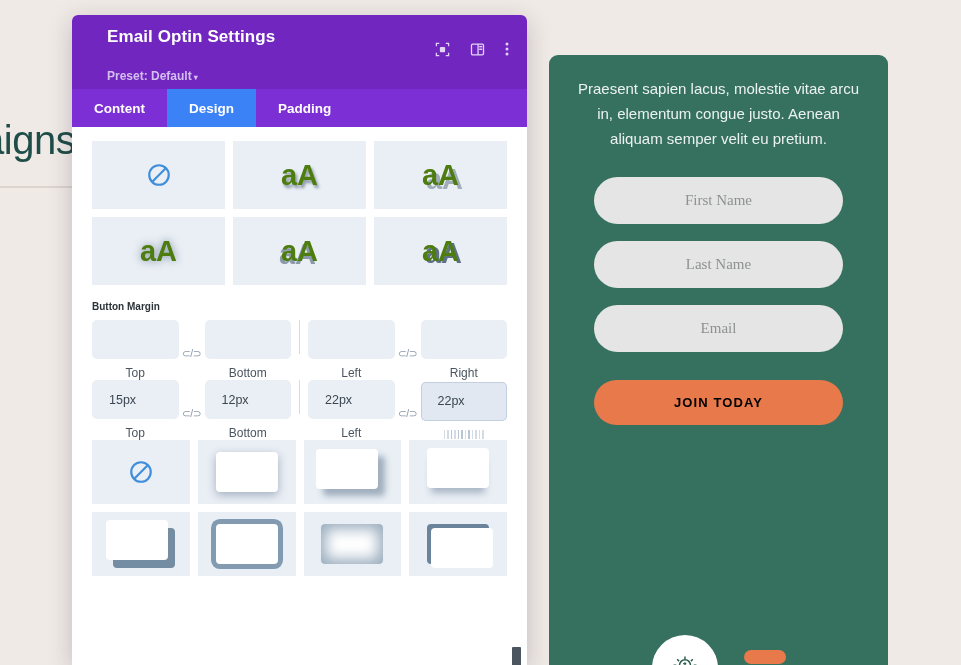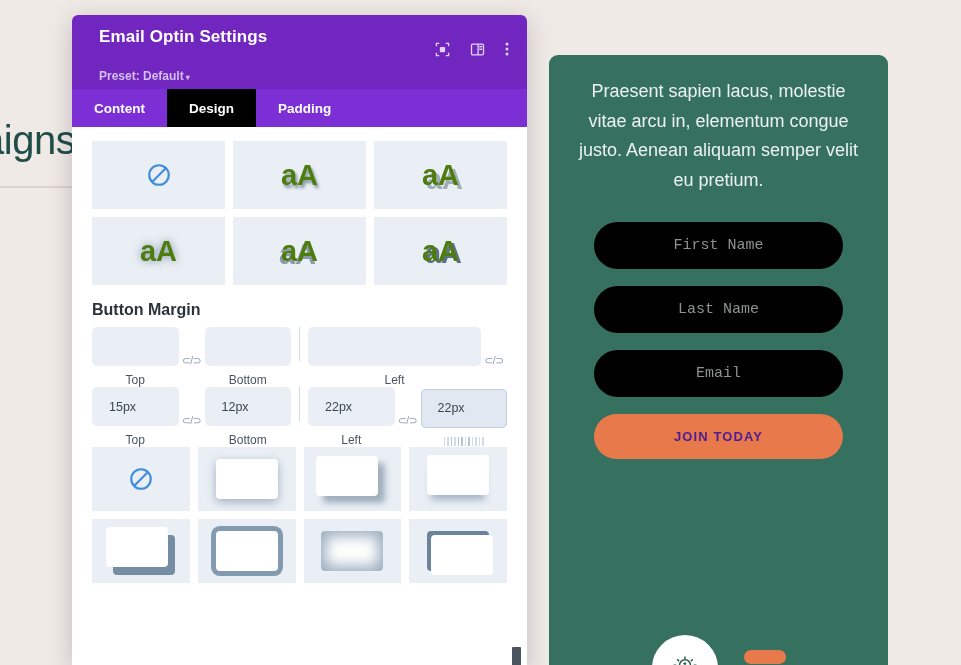--- a/index.html
+++ b/index.html
@@ -26,21 +26,21 @@
   
   .modal {
     position: absolute; left: 72px; top: 15px;
     width: 455px; height: 650px;
     background: #ffffff;
     border-top-left-radius: 6px; border-top-right-radius: 6px;
     box-shadow: 0 6px 24px rgba(30,20,50,.22);
     overflow: hidden;
   }
   .modal-header {
-    background: #7026bf; height: 74px; padding: 12px 20px 0 27px;
+    background: #7026bf; height: 74px; padding: 12px 20px 0 35px;
     position: relative;
   }
   .modal-title {
     color: #ffffff; font-size: 17px; font-weight: bold; letter-spacing: .1px;
   }
   .modal-preset {
     color: #d4bef0; font-size: 12px; font-weight: bold; margin-top: 22px;
   }
   .preset-caret { font-size: 8px; margin-left: 2px; }
   .header-icons {
@@ -49,21 +49,21 @@
   }
   .hicon { color: #e3d3f7; display: flex; align-items: center; }
 
   .tabbar { display: flex; height: 38px; background: #7b2fd4; }
   .tab {
     flex: 0 0 auto; padding: 0 22px; height: 38px;
     display: flex; align-items: center; justify-content: center;
     color: #ffffff; font-size: 13.5px; font-weight: bold;
     cursor: pointer;
   }
-  .tab.active { background: #000000; }
+  .tab.active { background: #3b82f6; }
 
   .modal-body {
     position: relative; height: 538px; background: #ffffff;
     padding: 14px 20px 0 20px; overflow: hidden;
   }
 
   
   .swatch-grid { display: grid; gap: 8px; }
   .g3 { grid-template-columns: repeat(3, 1fr); }
   .g4 { grid-template-columns: repeat(4, 1fr); }
@@ -90,21 +90,21 @@
   .b1 { box-shadow: 0 3px 10px rgba(70,95,125,.45); }
   .b2 { box-shadow: 7px 7px 6px rgba(70,95,125,.45); transform: translate(-5px,-3px); }
   .b3 { box-shadow: 0 9px 7px -4px rgba(70,95,125,.40); transform: translateY(-4px); }
   .b4 { box-shadow: 7px 8px 0 rgba(110,135,158,.95); transform: translate(-4px,-4px); }
   .b5 { box-shadow: 0 0 0 5px rgba(120,145,168,.9); }
   .b6 { box-shadow: inset 0 0 14px 5px rgba(120,145,168,.75); }
   .b7 { box-shadow: -4px -4px 0 rgba(100,125,150,.95); transform: translate(4px,4px); }
 
   
   .field-label {
-    font-size: 16px; font-weight: bold; color: #2c3338;
+    font-size: 10px; font-weight: bold; color: #2c3338;
     margin: 16px 0 8px 0;
   }
   .quad { display: flex; align-items: flex-start; }
   .pair { display: flex; align-items: center; flex: 1 1 0; }
   .vsep { width: 1px; height: 34px; background: #d4dbe3; margin: 0 8px; align-self: flex-start; }
   .cell { flex: 1 1 0; min-width: 0; }
   .tinput {
     width: 100%; height: 39px; background: #eaeff5; border: none; border-radius: 5px;
     font-family: "Liberation Sans", sans-serif; font-size: 12.5px; color: #3b4651;
     padding: 0 17px; outline: none;
@@ -137,35 +137,36 @@
     background: #36715f;
     border-top-left-radius: 9px; border-top-right-radius: 9px;
     overflow: hidden;
   }
   .pv-title {
     margin-top: 68px; text-align: center; color: #ffffff;
     font-size: 35px; font-weight: 400; letter-spacing: .2px;
   }
   .pv-body {
     margin: 22px 24px 0 24px; text-align: center; color: #ecf2ef;
-    font-size: 18px; line-height: 1.65;
+    font-size: 15px; line-height: 1.65;
   }
   .pv-form { margin-top: 26px; padding: 0 45px; }
   .pv-input {
-    width: 100%; height: 47px; background: #000000; border: none;
+    width: 100%; height: 47px; background: #e5e5e5; border: none;
     border-radius: 24px; margin-bottom: 17px; text-align: center;
-    font-family: Liberation Mono, monospace; font-size: 15px; color: #7a7f7c;
+    font-family: Liberation Serif, serif; font-size: 15px; color: #7a7f7c;
     outline: none;
   }
   .pv-input::placeholder { color: #8d9290; opacity: 1; }
   .pv-button {
     width: 100%; height: 45px; background: #e8794a; border: none;
-    border-radius: 24px; color: #4c1d95; font-size: 13px; font-weight: bold;
+    border-radius: 24px; color: #000000; font-size: 13px; font-weight: bold;
     letter-spacing: 1.1px; cursor: pointer;
     font-family: "Liberation Sans", sans-serif;
+    margin-top: 11px;
   }
   .pv-bottom {
     position: absolute; left: 0; right: 0; bottom: -36px;
     display: flex; align-items: center; justify-content: center; gap: 26px;
   }
   .coin-badge {
     width: 66px; height: 66px; border-radius: 50%; background: #ffffff;
     display: flex; align-items: center; justify-content: center;
   }
   .orange-pill { width: 42px; height: 14px; border-radius: 8px; background: #e8794a; margin-bottom: 22px; }
@@ -256,20 +257,24 @@
             <div class="cell-label">Bottom</div>
           </div>
         </div>
         <div class="vsep"></div>
         <div class="pair">
           <div class="cell">
             <input class="tinput" type="text" value="" style="">
             <div class="cell-label">Left</div>
           </div>
           <div class="link-icon">⊂/⊃</div>
+          <div class="cell">
+            <input class="tinput" type="text" value="" style="">
+            <div class="cell-label">Right</div>
+          </div>
         </div>
       </div>
 
       <div class="quad">
         <div class="pair">
           <div class="cell">
             <input class="tinput" type="text" value="15px" style="">
             <div class="cell-label">Top</div>
           </div>
           <div class="link-icon">⊂/⊃</div>

